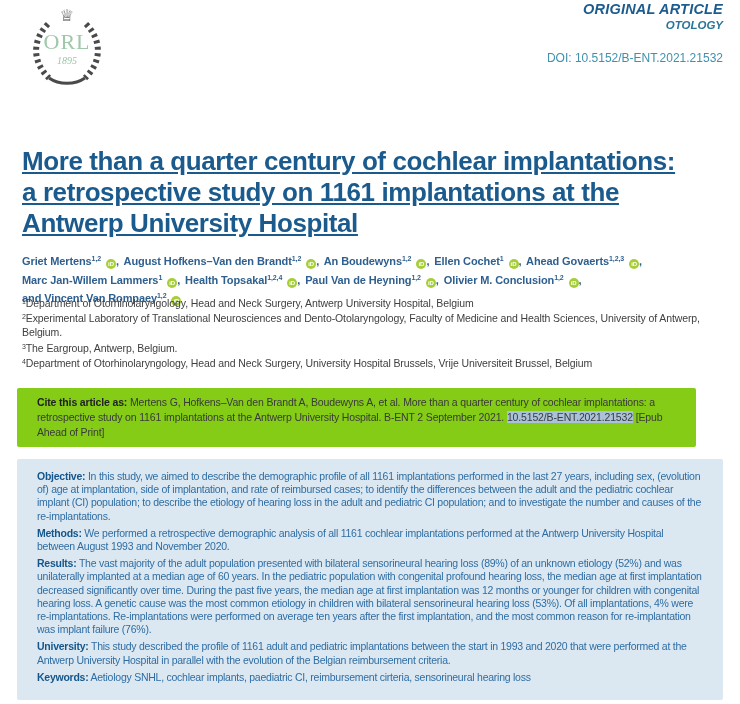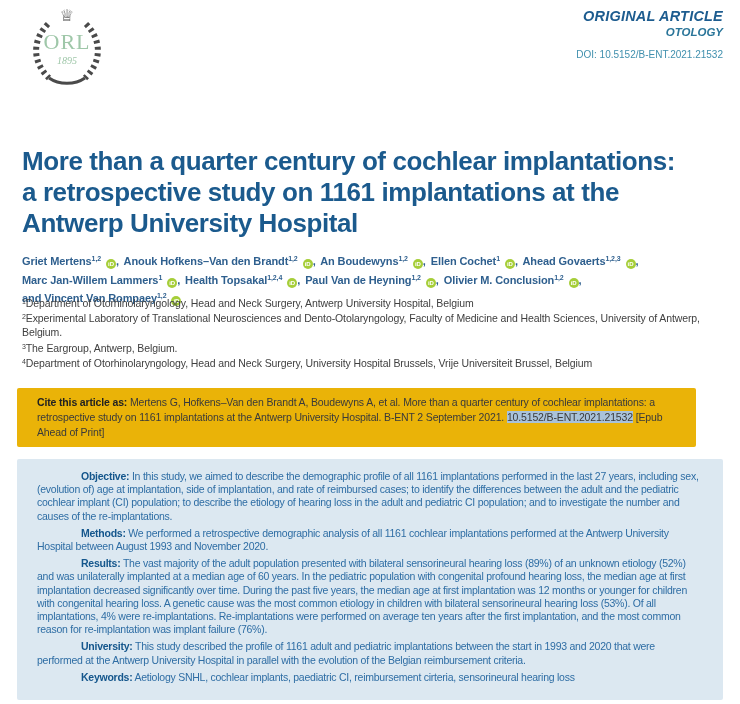--- a/index.html
+++ b/index.html
@@ -4,50 +4,50 @@
 <style>
   * { margin:0; padding:0; box-sizing:border-box; }
   html,body { background:#ffffff; }
   body { font-family:"Liberation Sans", sans-serif; width:740px; height:704px; overflow:hidden; }
   .page { position:relative; width:740px; height:704px; background:#ffffff; overflow:hidden; }
 
   
   .logo { position:absolute; left:22px; top:4px; width:90px; height:84px; }
 
   
-  .hdr-right { position:absolute; right:17px; top:8px; text-align:right; }
+  .hdr-right { position:absolute; right:17px; top:1px; text-align:right; }
   .hr-type { font-size:14.5px; font-weight:bold; font-style:italic; color:#1d5c8f; letter-spacing:0.2px; line-height:17px; }
   .hr-section { font-size:11.5px; font-weight:bold; font-style:italic; color:#2a7599; line-height:14px; }
-  .hr-doi { font-size:10px; color:#4190ae; line-height:16px; margin-top:8px; }
+  .hr-doi { font-size:12px; color:#4190ae; line-height:16px; margin-top:18px; }
 
   
   .title { position:absolute; left:22px; top:146px; font-size:26px; font-weight:bold; color:#1b5a8d; letter-spacing:-0.4px; line-height:31px; white-space:nowrap; }
-  .tline { display:block; }
+  .tline { display:block;text-decoration:underline; }
 
   
   .authors { position:absolute; left:22px; top:251px; width:704px; font-size:11px; font-weight:bold; color:#2e5f8e; line-height:15.5px; letter-spacing:-0.1px; }
   .author { white-space:nowrap; }
   .author sup { font-size:7px; font-weight:bold; vertical-align:4px; }
   .orcid { display:inline-block; width:10px; height:10px; border-radius:50%; background:#a6ce39; color:#ffffff; font-size:6px; font-weight:bold; text-align:center; line-height:10px; vertical-align:-1px; margin-left:2px; }
   .sep { margin-right:2px; }
 
   
   .affils { position:absolute; left:22px; top:295px; width:702px; font-size:10.5px; color:#404040; line-height:14.2px; letter-spacing:-0.1px; }
   .affils sup { font-size:7px; vertical-align:3px; }
 
   
-  .cite-box { position:absolute; left:17px; top:388px; width:679px; background:#eab308; border-radius:2px; padding:7px 20px 8px 20px; font-size:10.5px; color:#3a3a3a; line-height:14.8px; letter-spacing:-0.15px; }
+  .cite-box { position:absolute; left:17px; top:388px; width:679px; background:#84cc16; border-radius:2px; padding:7px 20px 8px 20px; font-size:10.5px; color:#3a3a3a; line-height:14.8px; letter-spacing:-0.15px; }
   .cite-label { font-weight:bold; color:#222222; }
   .hl { background:#a9c2da; }
 
   
   .abstract-box { position:absolute; left:17px; top:459px; width:706px; min-height:241px; background:#dce8f1; border-radius:2px; padding:11px 20px 6px 20px; }
   .abs-h { font-size:13px; font-weight:bold; color:#14568c; margin:0 0 6px 0; letter-spacing:0.1px; }
   .abs-p { font-size:10.5px; color:#2e6da4; line-height:13.2px; letter-spacing:-0.25px; margin:0 0 4px 0; }
-  .abs-label { font-weight:bold; color:#14568c;margin-left:44px; }
+  .abs-label { font-weight:bold; color:#14568c; }
 </style>
 </head>
 <body>
 
 <div class="page">
 
   <div class="logo">
     <svg width="90" height="84" viewBox="0 0 90 84">
       <text x="45" y="17" text-anchor="middle" font-size="16" fill="#4a4a4a" font-family="DejaVu Sans">♕</text>
       <path d="M26,20 C10,36 10,58 27,74" stroke="#4a4a4a" fill="none" stroke-width="6" stroke-dasharray="3 3.5"></path>
@@ -65,21 +65,21 @@
   </div>
 
   <h1 class="title">
     <span class="tline">More than a quarter century of cochlear implantations:</span>
     <span class="tline">a retrospective study on 1161 implantations at the</span>
     <span class="tline">Antwerp University Hospital</span>
   </h1>
 
   <div class="authors">
     <span class="author"><span>Griet Mertens</span><sup>1,2</sup> <span class="orcid">iD</span><span class="sep">,</span></span>
-    <span class="author"><span>Anouk Hofkens–Van den Brandt</span><sup>1,2</sup> <span class="orcid">iD</span><span class="sep">,</span></span>
+    <span class="author"><span>August Hofkens–Van den Brandt</span><sup>1,2</sup> <span class="orcid">iD</span><span class="sep">,</span></span>
     <span class="author"><span>An Boudewyns</span><sup>1,2</sup> <span class="orcid">iD</span><span class="sep">,</span></span>
     <span class="author"><span>Ellen Cochet</span><sup>1</sup> <span class="orcid">iD</span><span class="sep">,</span></span>
     <span class="author"><span>Ahead Govaerts</span><sup>1,2,3</sup> <span class="orcid">iD</span><span class="sep">,</span></span>
     <span class="author"><span>Marc Jan-Willem Lammers</span><sup>1</sup> <span class="orcid">iD</span><span class="sep">,</span></span>
     <span class="author"><span>Health Topsakal</span><sup>1,2,4</sup> <span class="orcid">iD</span><span class="sep">,</span></span>
     <span class="author"><span>Paul Van de Heyning</span><sup>1,2</sup> <span class="orcid">iD</span><span class="sep">,</span></span>
     <span class="author"><span>Olivier M. Conclusion</span><sup>1,2</sup> <span class="orcid">iD</span><span class="sep">,</span></span>
     <span class="author"><span>and Vincent Van Rompaey</span><sup>1,2</sup> <span class="orcid">iD</span><span class="sep"></span></span>
   </div>
 

